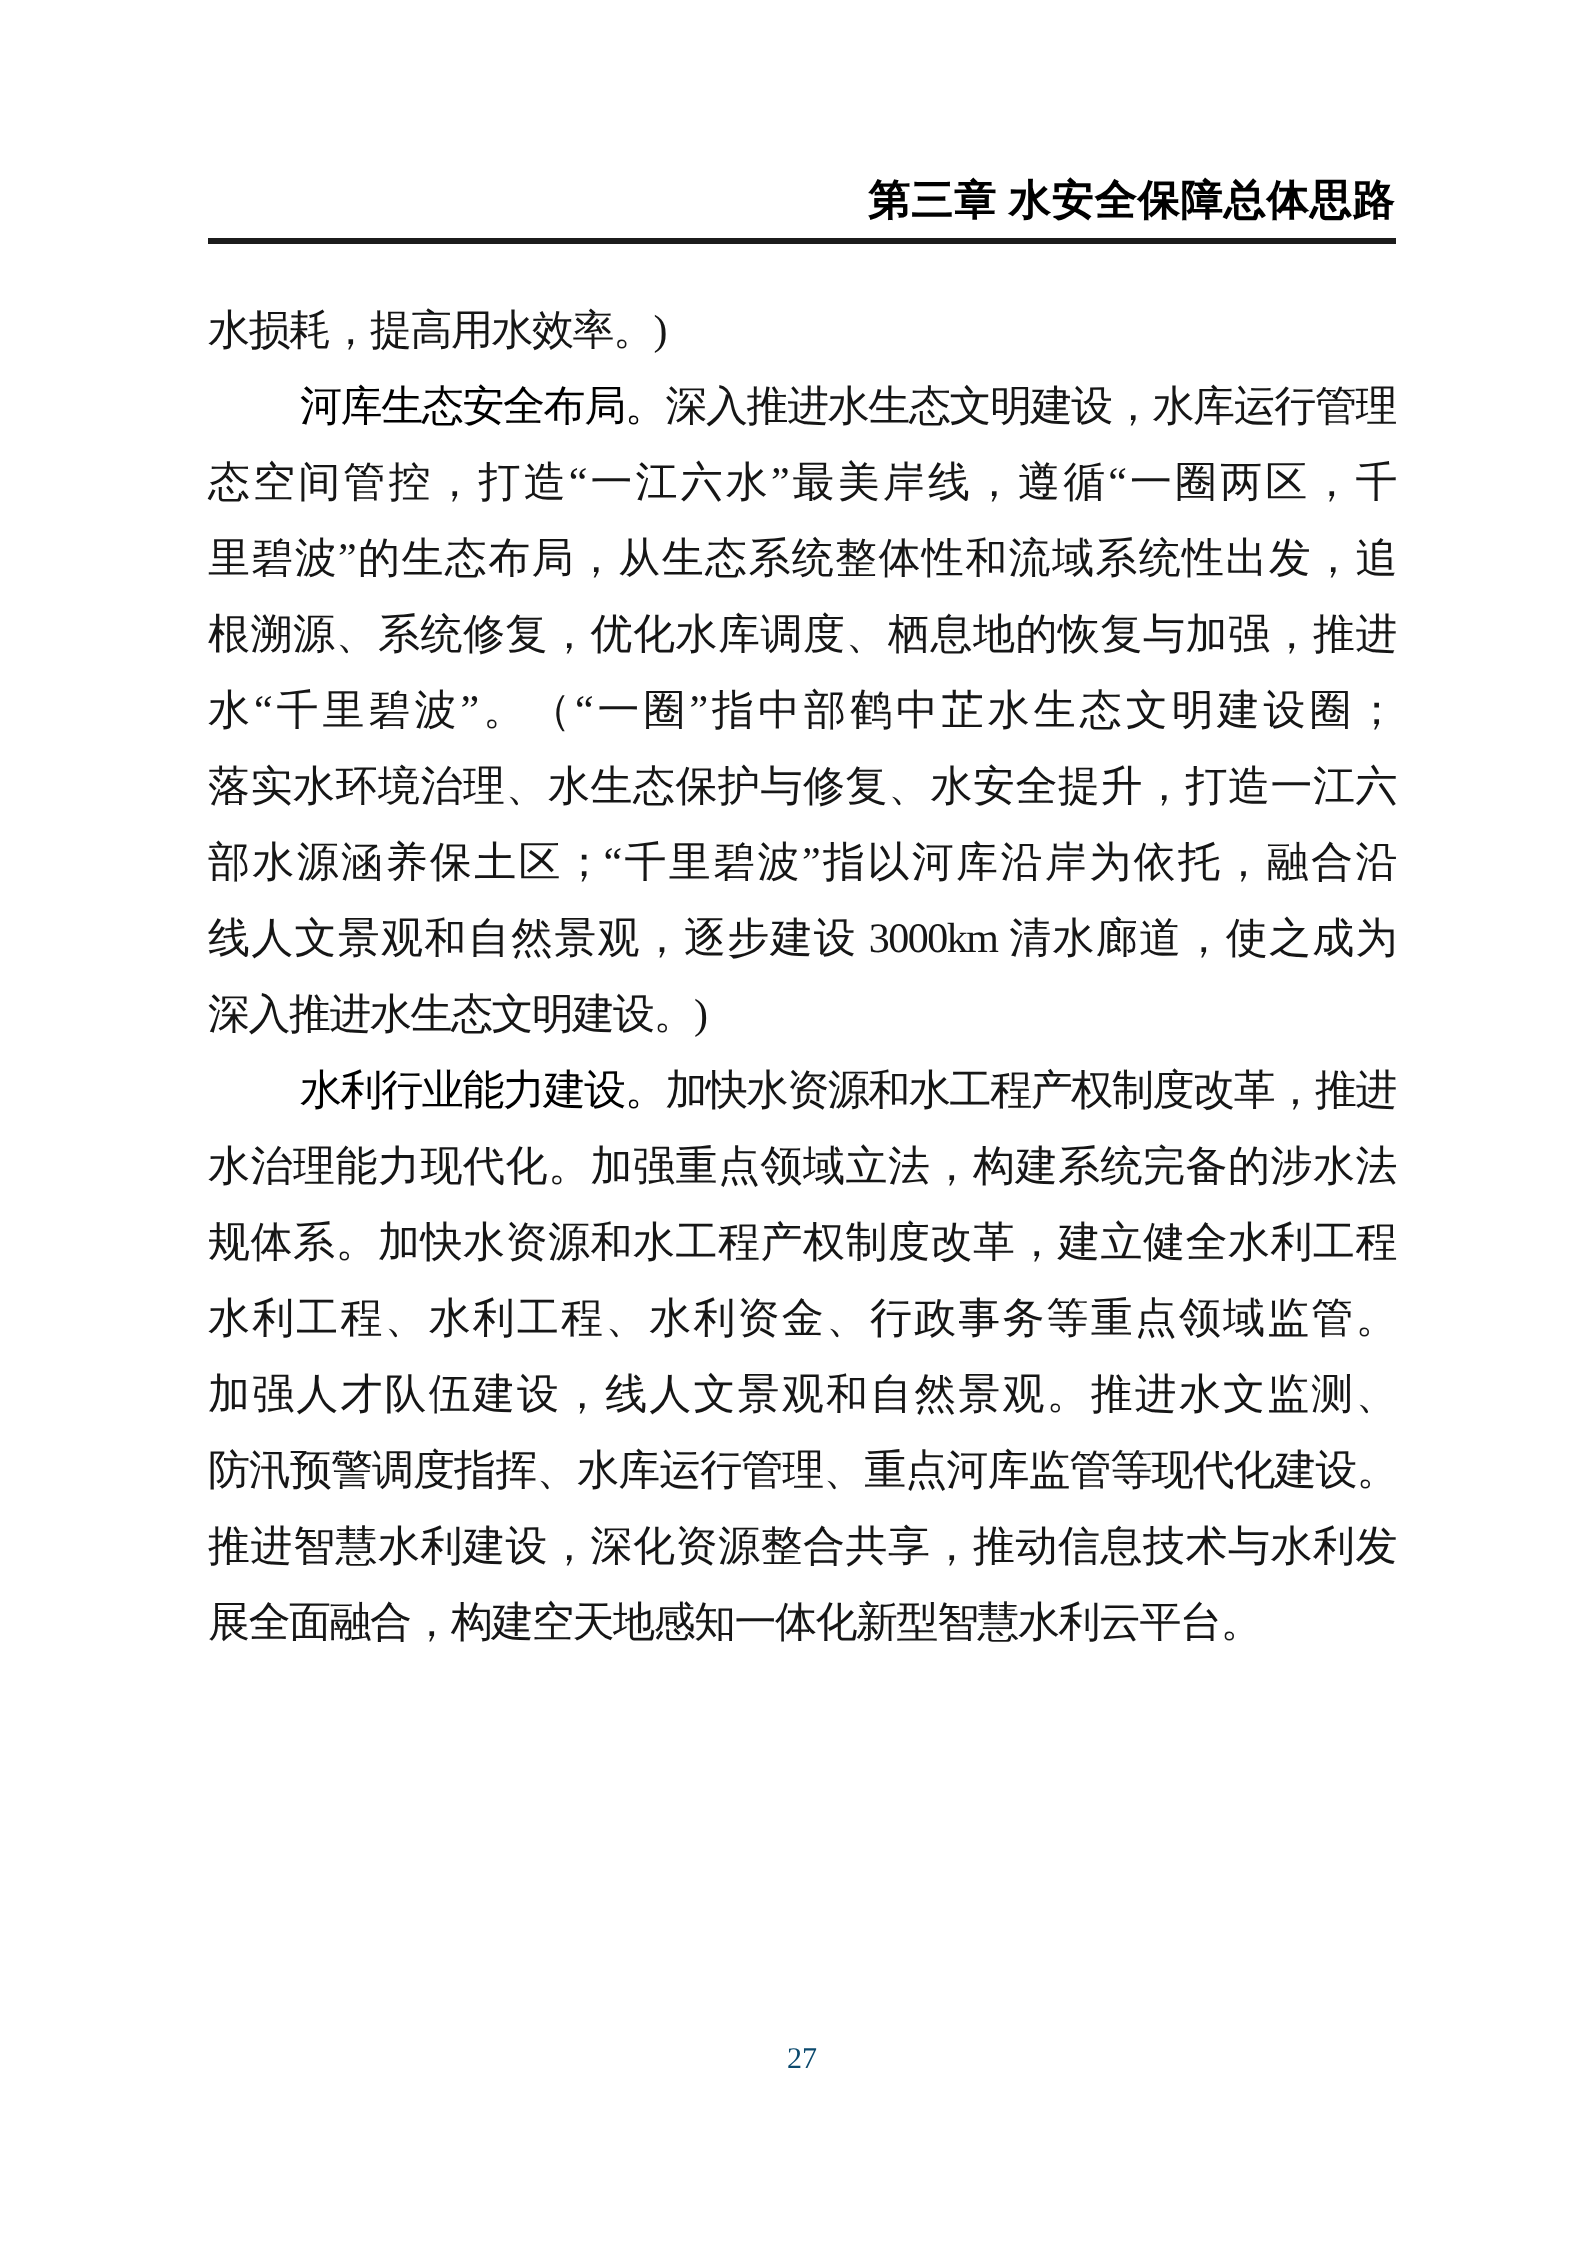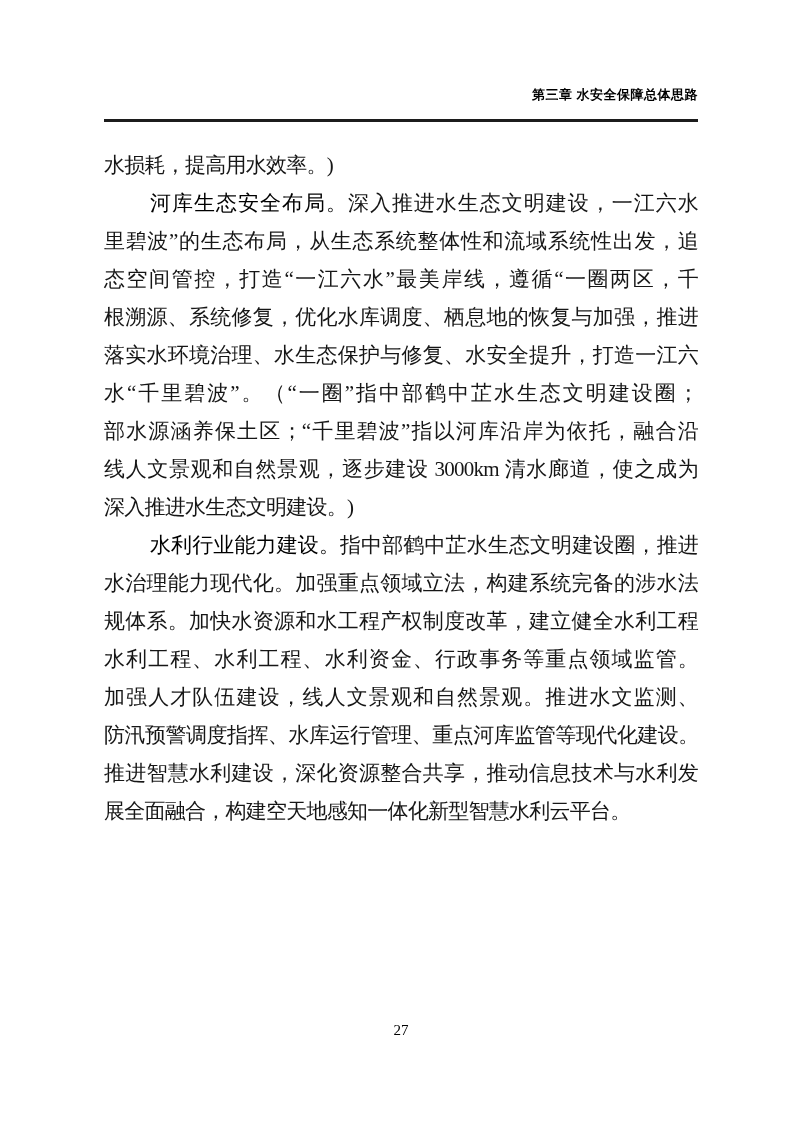--- a/index.html
+++ b/index.html
@@ -9,23 +9,23 @@
     height: 1122px;
     margin: 0 auto;
     background: #ffffff;
     overflow: hidden;
     font-family: "Liberation Serif", serif;
   }
   .running-header {
     position: absolute;
     top: 86px;
     right: 95px;
-    font-family: Liberation Sans, sans-serif;
+    font-family: Liberation Serif, serif;
     font-weight: 700;
-    font-size: 13px;
+    font-size: 21px;
     letter-spacing: 0.5px;
     color: #000000;
     white-space: nowrap;
   }
   .header-rule {
     position: absolute;
     top: 119px;
     left: 104px;
     width: 594px;
     height: 3px;
@@ -58,45 +58,45 @@
     font-weight: 400;
     color: #000000;
   }
   .page-number {
     position: absolute;
     top: 1022px;
     left: 104px;
     width: 594px;
     text-align: center;
     font-size: 15px;
-    color: #000000;
+    color: #0c4a6e;
     font-family: "Liberation Serif", serif;
   }
 </style>
 </head>
 <body>
 
 <div class="page">
 
   <div class="running-header">第三章 水安全保障总体思路</div>
 
   <div class="header-rule"></div>
 
   <div class="body-block">
     <div class="line para-end"><span>水损耗，提高用水效率。)</span></div>
-    <div class="line indent"><b class="run-bold">河库生态安全布局。</b><span>深入推进水生态文明建设，一江六水</span></div>
+    <div class="line indent"><b class="run-bold">河库生态安全布局。</b><span>深入推进水生态文明建设，水库运行管理</span></div>
+    <div class="line"><span>态空间管控，打造“一江六水”最美岸线，遵循“一圈两区，千</span></div>
     <div class="line"><span>里碧波”的生态布局，从生态系统整体性和流域系统性出发，追</span></div>
-    <div class="line"><span>态空间管控，打造“一江六水”最美岸线，遵循“一圈两区，千</span></div>
     <div class="line"><span>根溯源、系统修复，优化水库调度、栖息地的恢复与加强，推进</span></div>
+    <div class="line"><span>水“千里碧波”。（“一圈”指中部鹤中芷水生态文明建设圈；</span></div>
     <div class="line"><span>落实水环境治理、水生态保护与修复、水安全提升，打造一江六</span></div>
-    <div class="line"><span>水“千里碧波”。（“一圈”指中部鹤中芷水生态文明建设圈；</span></div>
     <div class="line"><span>部水源涵养保土区；“千里碧波”指以河库沿岸为依托，融合沿</span></div>
     <div class="line"><span>线人文景观和自然景观，逐步建设 3000km 清水廊道，使之成为</span></div>
     <div class="line para-end"><span>深入推进水生态文明建设。)</span></div>
-    <div class="line indent"><b class="run-bold">水利行业能力建设。</b><span>指中部鹤中芷水生态文明建设圈，推进</span></div>
+    <div class="line indent"><b class="run-bold">水利行业能力建设。</b><span>加快水资源和水工程产权制度改革，推进</span></div>
     <div class="line"><span>水治理能力现代化。加强重点领域立法，构建系统完备的涉水法</span></div>
     <div class="line"><span>规体系。加快水资源和水工程产权制度改革，建立健全水利工程</span></div>
     <div class="line"><span>水利工程、水利工程、水利资金、行政事务等重点领域监管。</span></div>
     <div class="line"><span>加强人才队伍建设，线人文景观和自然景观。推进水文监测、</span></div>
     <div class="line tight"><span>防汛预警调度指挥、水库运行管理、重点河库监管等现代化建设。</span></div>
     <div class="line"><span>推进智慧水利建设，深化资源整合共享，推动信息技术与水利发</span></div>
     <div class="line para-end"><span>展全面融合，构建空天地感知一体化新型智慧水利云平台。</span></div>
   </div>
 
   <div class="page-number">27</div>

